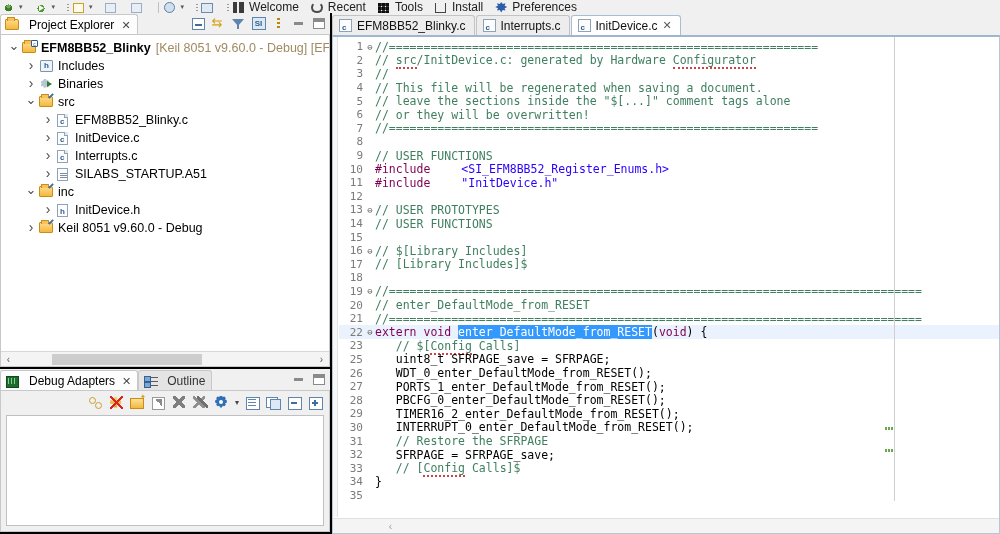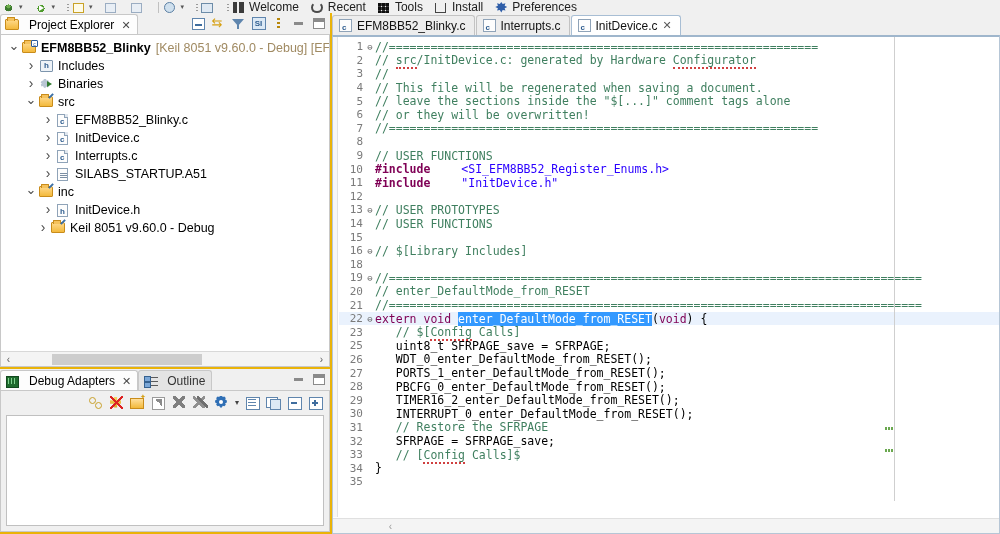--- a/index.html
+++ b/index.html
@@ -4,21 +4,21 @@
 <style>
   * { box-sizing: border-box; margin: 0; padding: 0; }
   html, body {
     width: 1000px; height: 534px;
     background: #f0f0f0;
     font-family: "Liberation Sans", sans-serif;
     font-size: 12px;
     overflow: hidden;
     color: #000;
   }
-  #app { position: relative; width: 1000px; height: 534px; background: #eab308; }
+  #app { position: relative; width: 1000px; height: 534px; background: #000000; }
 
   
   .global-toolbar {
     position: absolute; left: 0; top: 0; width: 1000px; height: 13px;
     background: #f0f0f0; overflow: hidden;
     display: flex; align-items: flex-end;
   }
   .gt-group { display: flex; align-items: flex-end; height: 13px; }
   .gt-icon {
     width: 16px; height: 13px; position: relative;
@@ -303,21 +303,21 @@
   .code-lines { position:absolute; left:6px; top:3px; right:0; bottom:0; }
   .cline { display:flex; align-items:center; height:13.6px; font-size:11.5px;
     font-family:"DejaVu Sans Mono", monospace; white-space:pre; }
   .lineno { width:26px; min-width:26px; text-align:right; color:#7b7b7b;
     font-family:"DejaVu Sans Mono", monospace; font-size:11px; padding-right:2px; }
   .foldmark { width:10px; min-width:10px; text-align:center; color:#5a5a5a; font-size:9px; }
   .ctext { white-space:pre; }
   .cline.current { background:#eaf2fd; }
   .cline.current .lineno { background:#eaf2fd; }
   .tok-cmt { color:#3f7f5f; }
-  .tok-pp  { color:#7f0055; font-weight:bold;text-align:center; }
+  .tok-pp  { color:#7f0055; font-weight:normal;text-align:center; }
   .tok-str { color:#2a00ff;margin-left:24px; }
   .tok-kw  { color:#7f0055; font-weight:normal; }
   .tok-plain { color:#000; }
   .sel { background:#3399ff; color:#ffffff; }
   .spell { border-bottom: 2px dotted #d04040; padding-bottom:0px; }
 
   .print-margin { position:absolute; top:0; bottom:16px; left:561px; width:1px; background:#cfcfcf; }
 
   .ed-hscroll {
     position:absolute; left:0; right:0; bottom:0; height:15px; background:#f4f4f4;
@@ -525,21 +525,21 @@
             </span>
             <span class="node-label">inc</span>
           </div>
           <div class="tree-row" style="padding-left: 40px;">
             <span class="twisty closed"></span>
             <span class="node-icon">
               <span class="ic-hfile"></span>
             </span>
             <span class="node-label">InitDevice.h</span>
           </div>
-          <div class="tree-row" style="padding-left: 35px;">
+          <div class="tree-row" style="padding-left: 23px;">
             <span class="twisty closed"></span>
             <span class="node-icon">
               <span class="ic-folder-src"></span>
               <span class="badge-wrench"></span>
             </span>
             <span class="node-label">Keil 8051 v9.60.0 - Debug</span>
           </div>
         </div>
       <div class="h-scroll">
         <span class="hs-arrow">‹</span>
@@ -628,20 +628,21 @@
             <div class="cline"><span class="lineno">7</span><span class="foldmark"></span><span class="ctext"><span class="tok-cmt">//==============================================================</span></span></div>
             <div class="cline"><span class="lineno">8</span><span class="foldmark"></span><span class="ctext"></span></div>
             <div class="cline"><span class="lineno">9</span><span class="foldmark"></span><span class="ctext"><span class="tok-cmt">// USER FUNCTIONS</span></span></div>
             <div class="cline"><span class="lineno">10</span><span class="foldmark"></span><span class="ctext"><span class="tok-pp">#include </span><span class="tok-str">&lt;SI_EFM8BB52_Register_Enums.h&gt;</span></span></div>
             <div class="cline"><span class="lineno">11</span><span class="foldmark"></span><span class="ctext"><span class="tok-pp">#include </span><span class="tok-str">"InitDevice.h"</span></span></div>
             <div class="cline"><span class="lineno">12</span><span class="foldmark"></span><span class="ctext"></span></div>
             <div class="cline"><span class="lineno">13</span><span class="foldmark">⊖</span><span class="ctext"><span class="tok-cmt">// USER PROTOTYPES</span></span></div>
             <div class="cline"><span class="lineno">14</span><span class="foldmark"></span><span class="ctext"><span class="tok-cmt">// USER FUNCTIONS</span></span></div>
             <div class="cline"><span class="lineno">15</span><span class="foldmark"></span><span class="ctext"></span></div>
             <div class="cline"><span class="lineno">16</span><span class="foldmark">⊖</span><span class="ctext"><span class="tok-cmt">// $[Library Includes]</span></span></div>
+            <div class="cline"><span class="lineno">17</span><span class="foldmark"></span><span class="ctext"><span class="tok-cmt">// [Library Includes]$</span></span></div>
             <div class="cline"><span class="lineno">18</span><span class="foldmark"></span><span class="ctext"></span></div>
             <div class="cline"><span class="lineno">19</span><span class="foldmark">⊖</span><span class="ctext"><span class="tok-cmt">//=============================================================================</span></span></div>
             <div class="cline"><span class="lineno">20</span><span class="foldmark"></span><span class="ctext"><span class="tok-cmt">// enter_DefaultMode_from_RESET</span></span></div>
             <div class="cline"><span class="lineno">21</span><span class="foldmark"></span><span class="ctext"><span class="tok-cmt">//=============================================================================</span></span></div>
             <div class="cline current"><span class="lineno">22</span><span class="foldmark">⊖</span><span class="ctext"><span class="tok-kw">extern void </span><span class="sel">enter_DefaultMode_from_RESET</span><span class="tok-plain">(</span><span class="tok-kw">void</span><span class="tok-plain">) {</span></span></div>
             <div class="cline"><span class="lineno">23</span><span class="foldmark"></span><span class="ctext"><span class="tok-cmt">   // $[</span><span class="tok-cmt spell">Config</span><span class="tok-cmt"> Calls]</span></span></div>
             <div class="cline"><span class="lineno">25</span><span class="foldmark"></span><span class="ctext"><span class="tok-plain">   uint8_t SFRPAGE_save = SFRPAGE;</span></span></div>
             <div class="cline"><span class="lineno">26</span><span class="foldmark"></span><span class="ctext"><span class="tok-plain">   WDT_0_enter_DefaultMode_from_RESET();</span></span></div>
             <div class="cline"><span class="lineno">27</span><span class="foldmark"></span><span class="ctext"><span class="tok-plain">   PORTS_1_enter_DefaultMode_from_RESET();</span></span></div>
             <div class="cline"><span class="lineno">28</span><span class="foldmark"></span><span class="ctext"><span class="tok-plain">   PBCFG_0_enter_DefaultMode_from_RESET();</span></span></div>

